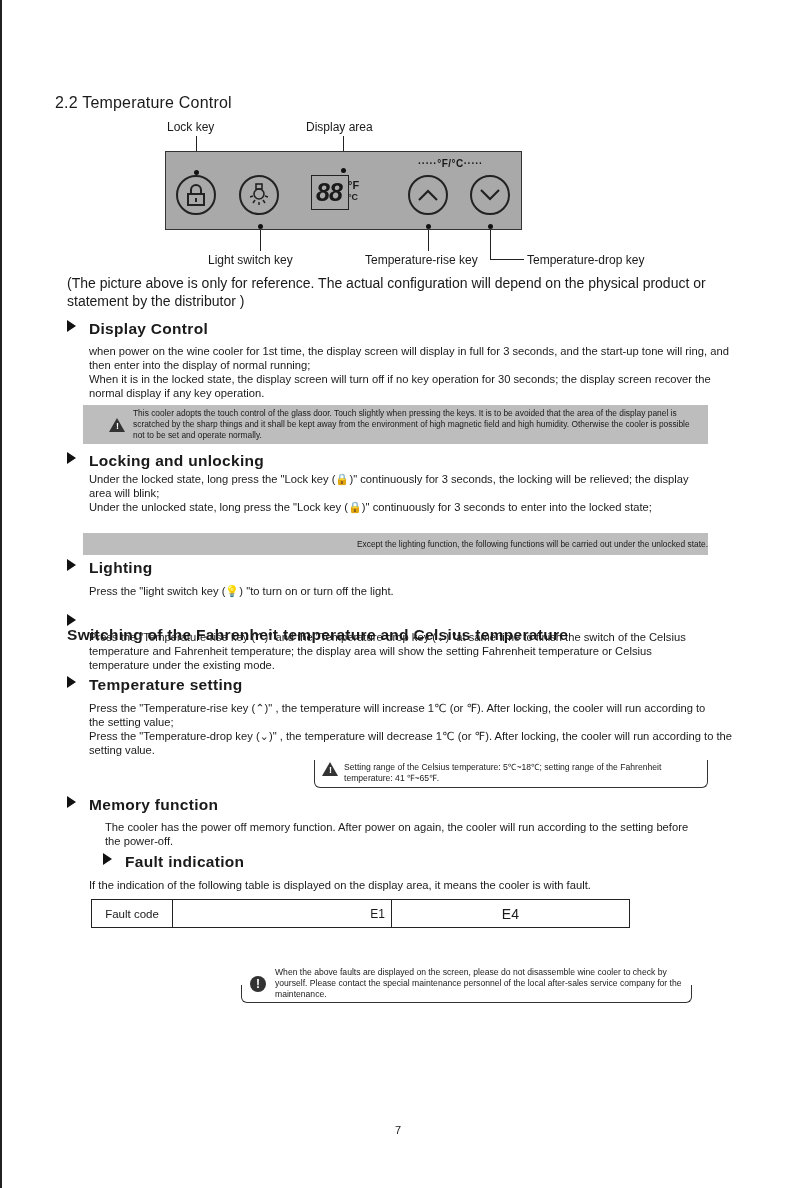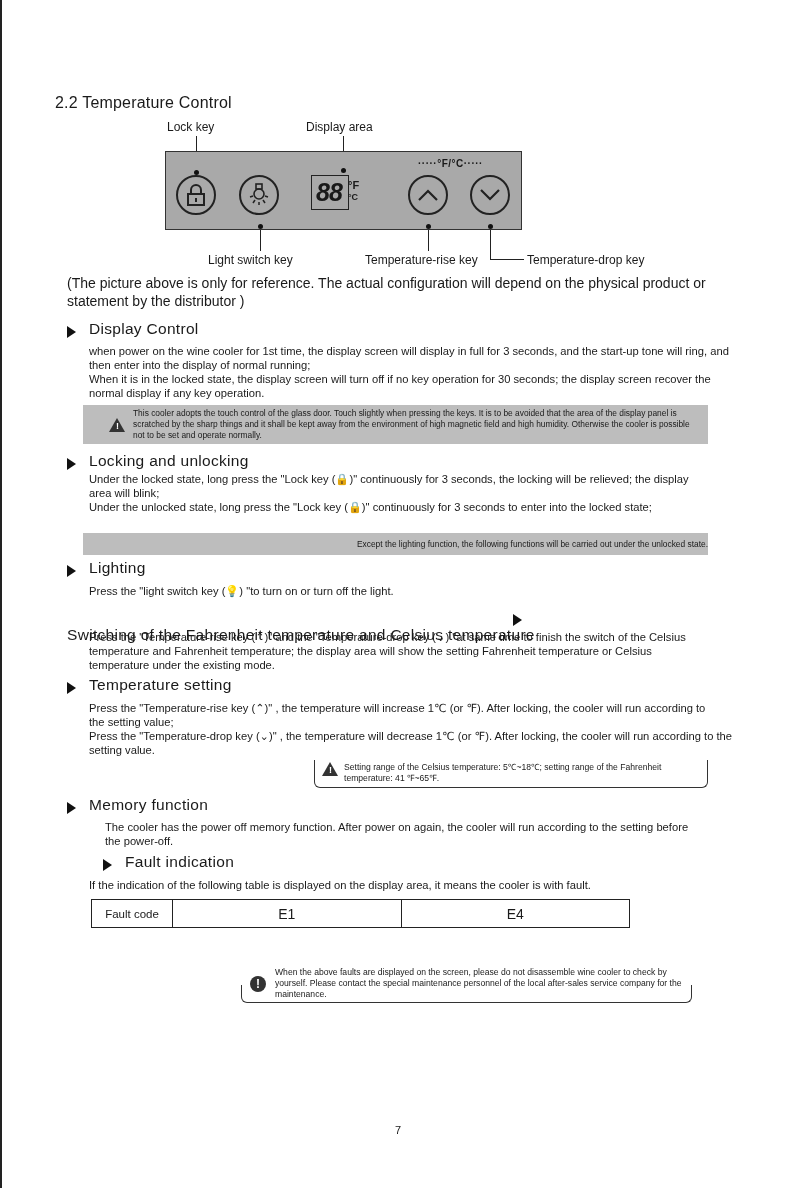--- a/index.html
+++ b/index.html
@@ -12,21 +12,21 @@
   .vline { position:absolute; width:1px; background:#222; }
   .hline { position:absolute; height:1px; background:#222; }
   .dot { position:absolute; width:5px; height:5px; border-radius:50%; background:#111; }
   .key { position:absolute; width:40px; height:40px; border:2px solid #222; border-radius:50%; box-sizing:border-box; display:flex; align-items:center; justify-content:center; }
   .lcd { position:absolute; left:145px; top:23px; width:38px; height:35px; border:1px solid #222; box-sizing:border-box; }
   .lcd .digits { position:absolute; left:4px; top:2px; font-size:25px; font-style:italic; font-weight:bold; letter-spacing:-1px; }
   .lcd .u1 { position:absolute; left:36px; top:3px; font-size:11px; font-weight:bold; }
   .lcd .u2 { position:absolute; left:36px; top:16px; font-size:9px; font-weight:bold; }
   .fc { position:absolute; left:252px; top:6px; font-size:10px; font-weight:bold; letter-spacing:0.5px; }
   .note { position:absolute; left:67px; top:274px; font-size:14px; line-height:18px; width:660px; }
-  .sec-h { position:absolute; left:67px; font-size:15.5px; font-weight:normal; letter-spacing:0.3px; display:flex; align-items:flex-end; }
+  .sec-h { position:absolute; left:67px; font-size:15.5px; font-weight:bold; letter-spacing:0.3px; display:flex; align-items:flex-start; }
   .tri { width:0; height:0; border-top:6px solid transparent; border-bottom:6px solid transparent; border-left:9px solid #111; margin-right:13px; }
   .p { position:absolute; left:89px; font-size:11.2px; line-height:14px; width:640px; }
   .greybox { position:absolute; background:#bdbdbd; font-size:8.4px; line-height:11px; }
   .warn-tri { position:absolute; width:0; height:0; border-left:8px solid transparent; border-right:8px solid transparent; border-bottom:14px solid #333; }
   .warn-tri span { position:absolute; left:-1px; top:3px; color:#fff; font-size:9px; font-weight:bold; }
   .bracket-box { position:absolute; border:1px solid #333; border-top:none; border-radius:0 0 6px 6px; }
   .small { position:absolute; font-size:8.6px; line-height:11px; }
   table.fault { position:absolute; left:91px; top:899px; width:539px; border-collapse:collapse; font-size:11.5px; }
   table.fault td { border:1px solid #222; padding:0 6px; height:27px; }
   .pageno { position:absolute; left:395px; top:1124px; font-size:11px; }
@@ -156,21 +156,21 @@
 <div class="sec-h" style="top:853px;padding-left:36px;">
     <span class="tri"></span>
     <span>Fault indication</span>
   </div>
 <div class="p" style="top:878px;">If the indication of the following table is displayed on the display area, it means the cooler is with fault.</div>
 
 <table class="fault">
   <tbody>
       <tr>
     <td style="width:68px;text-align:center;">Fault code</td>
-    <td style="text-align:center;font-size:14px;">E1</td>
+    <td style="text-align:right;font-size:12px;">E1</td>
     <td style="text-align:center;font-size:14px;">E4</td>
   </tr>
 </tbody>
   </table>
 
 <div class="bracket-box" style="left:241px;top:985px;width:449px;height:17px;border-left:1px solid #333;border-right:1px solid #333;"></div>
 <div style="position:absolute;left:250px;top:976px;width:16px;height:16px;border-radius:50%;background:#333;color:#fff;font-size:12px;font-weight:bold;text-align:center;line-height:16px;">!</div>
 <div class="small" style="left:275px;top:967px;width:415px;">When the above faults are displayed on the screen, please do not disassemble wine cooler to check by yourself. Please contact the special maintenance personnel of the local after-sales service company for the maintenance.</div>
 
 <div class="pageno">7</div>

